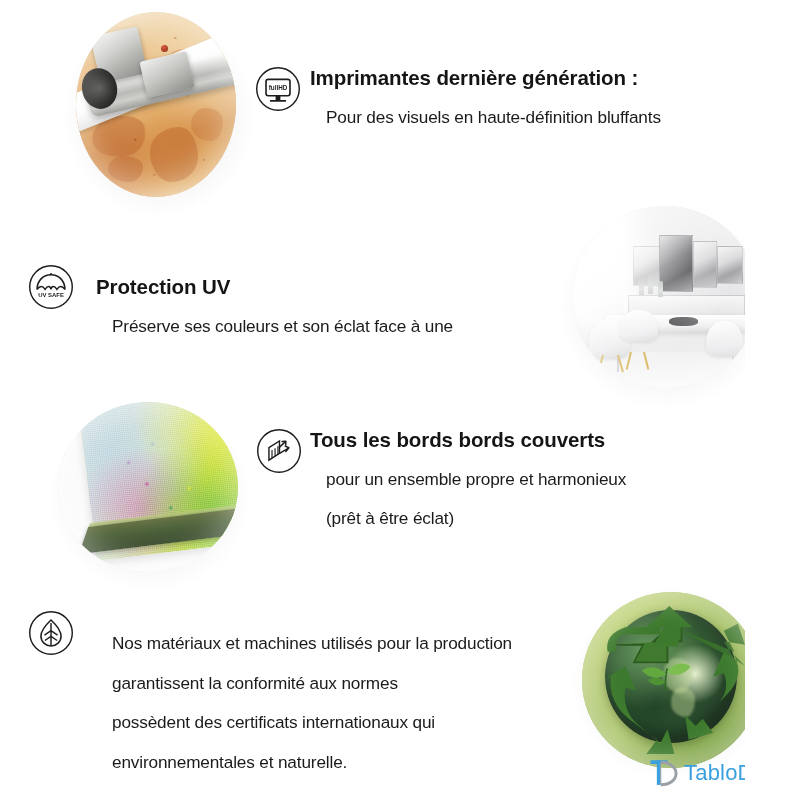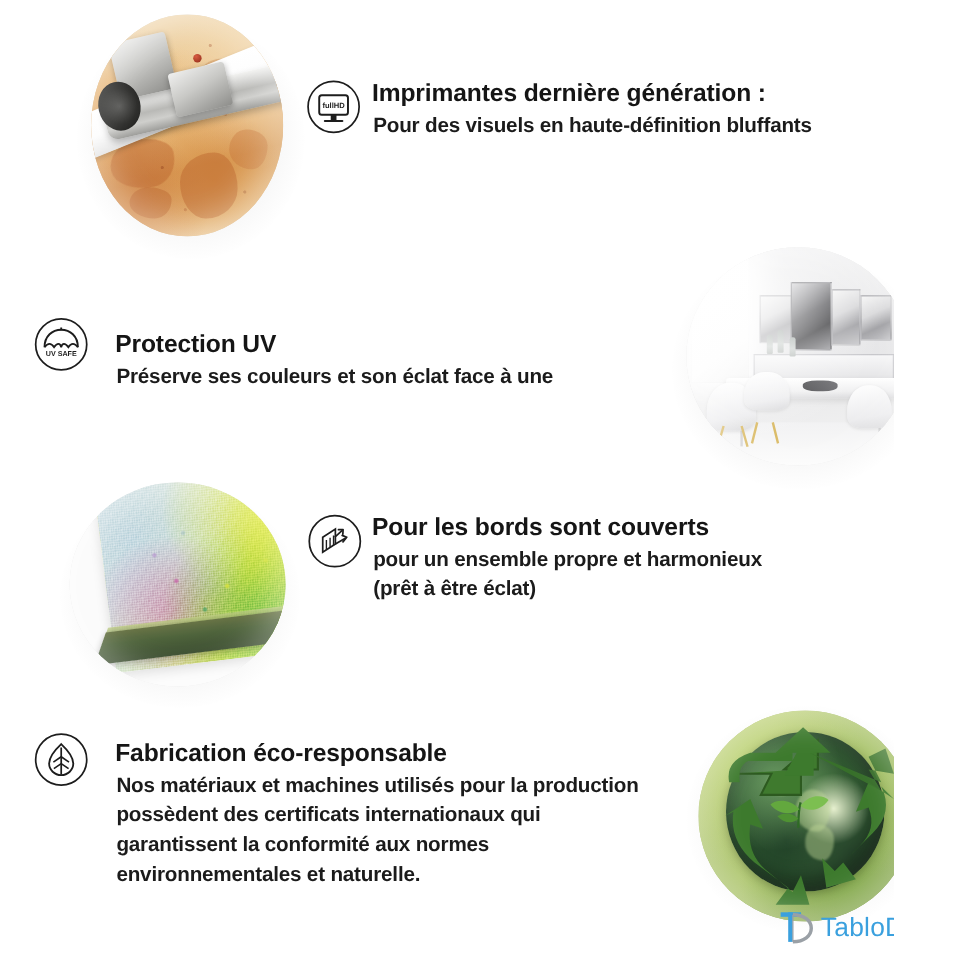--- a/index.html
+++ b/index.html
@@ -30,24 +30,24 @@
     font-size: 20.5px;
     font-weight: bold;
     letter-spacing: -0.1px;
     line-height: 1.15;
     color: #151515;
     margin: 0 0 3px 0;
     white-space: nowrap;
   }
   .feature-desc {
     font-size: 17.2px;
-    font-weight: bold;
+    font-weight: normal;
     line-height: 1.38;
     color: #1b1b1b;
-    margin: 1px;
+    margin: 16px;
     letter-spacing: -0.15px;
   }
 
   
   .icon-circle {
     position: absolute;
     width: 46px;
     height: 46px;
   }
   .icon-circle svg { display:block; width:100%; height:100%; }
@@ -442,21 +442,21 @@
       <line x1="19.9" y1="21.0" x2="19.9" y2="29.6" stroke="#1d1d1d" stroke-width="1.2"></line>
       <line x1="22.9" y1="19.0" x2="22.9" y2="27.6" stroke="#1d1d1d" stroke-width="1.2"></line>
       <path d="M24.5 26.5 L33.5 21.2" fill="none" stroke="#1d1d1d" stroke-width="1.5"></path>
       <path d="M24 20.5 L30.5 14.5" fill="none" stroke="#1d1d1d" stroke-width="1.5"></path>
       <path d="M27.2 14.0 L31.2 13.9 L31.0 17.9" fill="none" stroke="#1d1d1d" stroke-width="1.5" stroke-linecap="round" stroke-linejoin="round"></path>
       <path d="M31.1 24.6 L34.4 20.6 L30.4 18.9" fill="none" stroke="#1d1d1d" stroke-width="1.5" stroke-linecap="round" stroke-linejoin="round"></path>
     </svg>
   </div>
 
   <div class="feature-text" style="left:310px; top:428px; width:430px;">
-    <p class="feature-title">Pour les bords sont couverts</p>
+    <p class="feature-title">Tous les bords bords couverts</p>
     <p class="feature-desc">pour un ensemble propre et harmonieux</p>
     <p class="feature-desc">(prêt à être éclat)</p>
   </div>
 
   <div class="soft-shadow" style="left:572px; top:588px; width:200px; height:190px;"></div>
 
   <div class="photo" id="photo-earth">
     <div class="inner">
       <div class="blur"></div>
       <div class="globe">
@@ -496,24 +496,23 @@
       <circle cx="24" cy="24" r="22.2" fill="none" stroke="#1d1d1d" stroke-width="1.5"></circle>
       <path d="M24 10.5 C31 17 34.5 22.5 34.5 27.5 C34.5 33 29.8 37.5 24 37.5
                C18.2 37.5 13.5 33 13.5 27.5 C13.5 22.5 17 17 24 10.5 Z" fill="none" stroke="#1d1d1d" stroke-width="1.6"></path>
       <line x1="24" y1="13.5" x2="24" y2="37.2" stroke="#1d1d1d" stroke-width="1.5"></line>
       <path d="M24 21.5 L17.2 26.2 M24 21.5 L30.8 26.2" fill="none" stroke="#1d1d1d" stroke-width="1.4"></path>
       <path d="M24 27.5 L17.6 31.8 M24 27.5 L30.4 31.8" fill="none" stroke="#1d1d1d" stroke-width="1.4"></path>
     </svg>
   </div>
 
   <div class="feature-text" style="left:96px; top:616px; width:500px;">
-    <p class="feature-title">Fabrication éco-responsable</p>
     <p class="feature-desc">Nos matériaux et machines utilisés pour la production</p>
+    <p class="feature-desc">garantissent la conformité aux normes</p>
     <p class="feature-desc">possèdent des certificats internationaux qui</p>
-    <p class="feature-desc">garantissent la conformité aux normes</p>
     <p class="feature-desc">environnementales et naturelle.</p>
   </div>
 
   <div id="logo">
     <div class="mark">
       <svg viewBox="0 0 40 40" xmlns="http://www.w3.org/2000/svg">
         <rect x="3" y="5" width="20" height="4.4" fill="#3aa0de"></rect>
         <rect x="10.4" y="5" width="4.4" height="29" fill="#3aa0de"></rect>
         <path d="M15 7.4 C26 7.4 33 13.2 33 20.6 C33 28 26 33.8 15 33.8" fill="none" stroke="#9aa0a6" stroke-width="3.4"></path>
         <path d="M15 33.8 L15 7.4" fill="none" stroke="#9aa0a6" stroke-width="1.2"></path>

